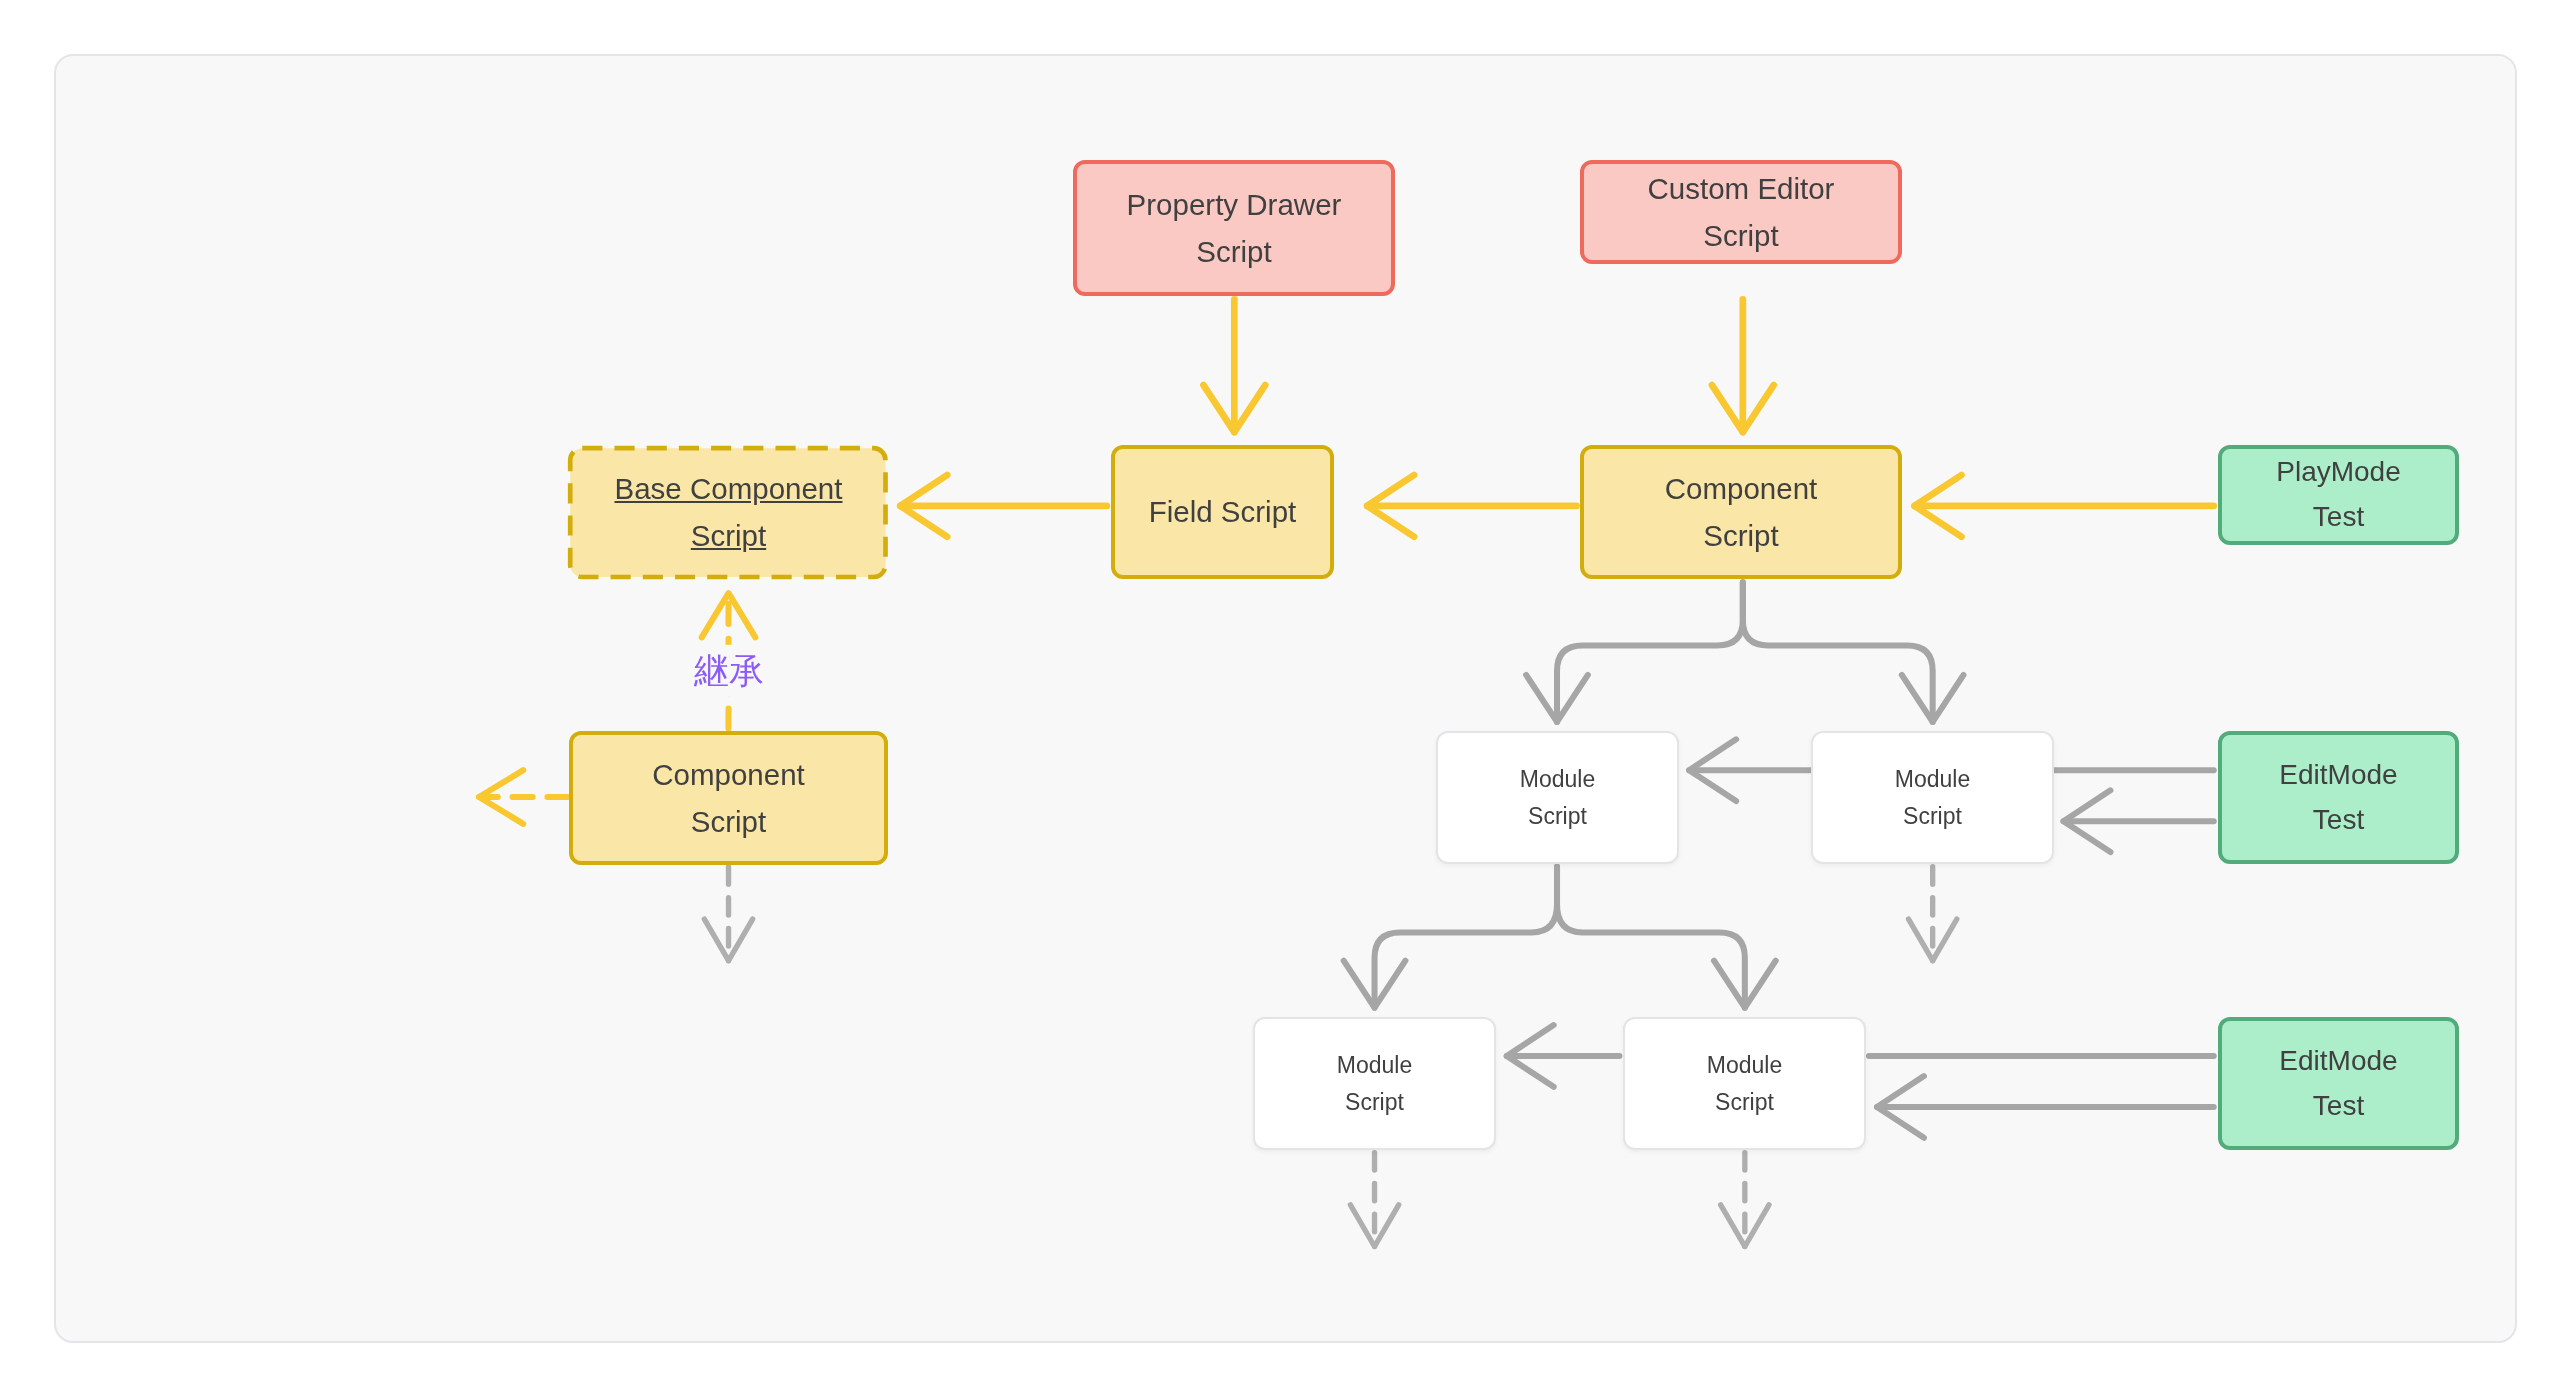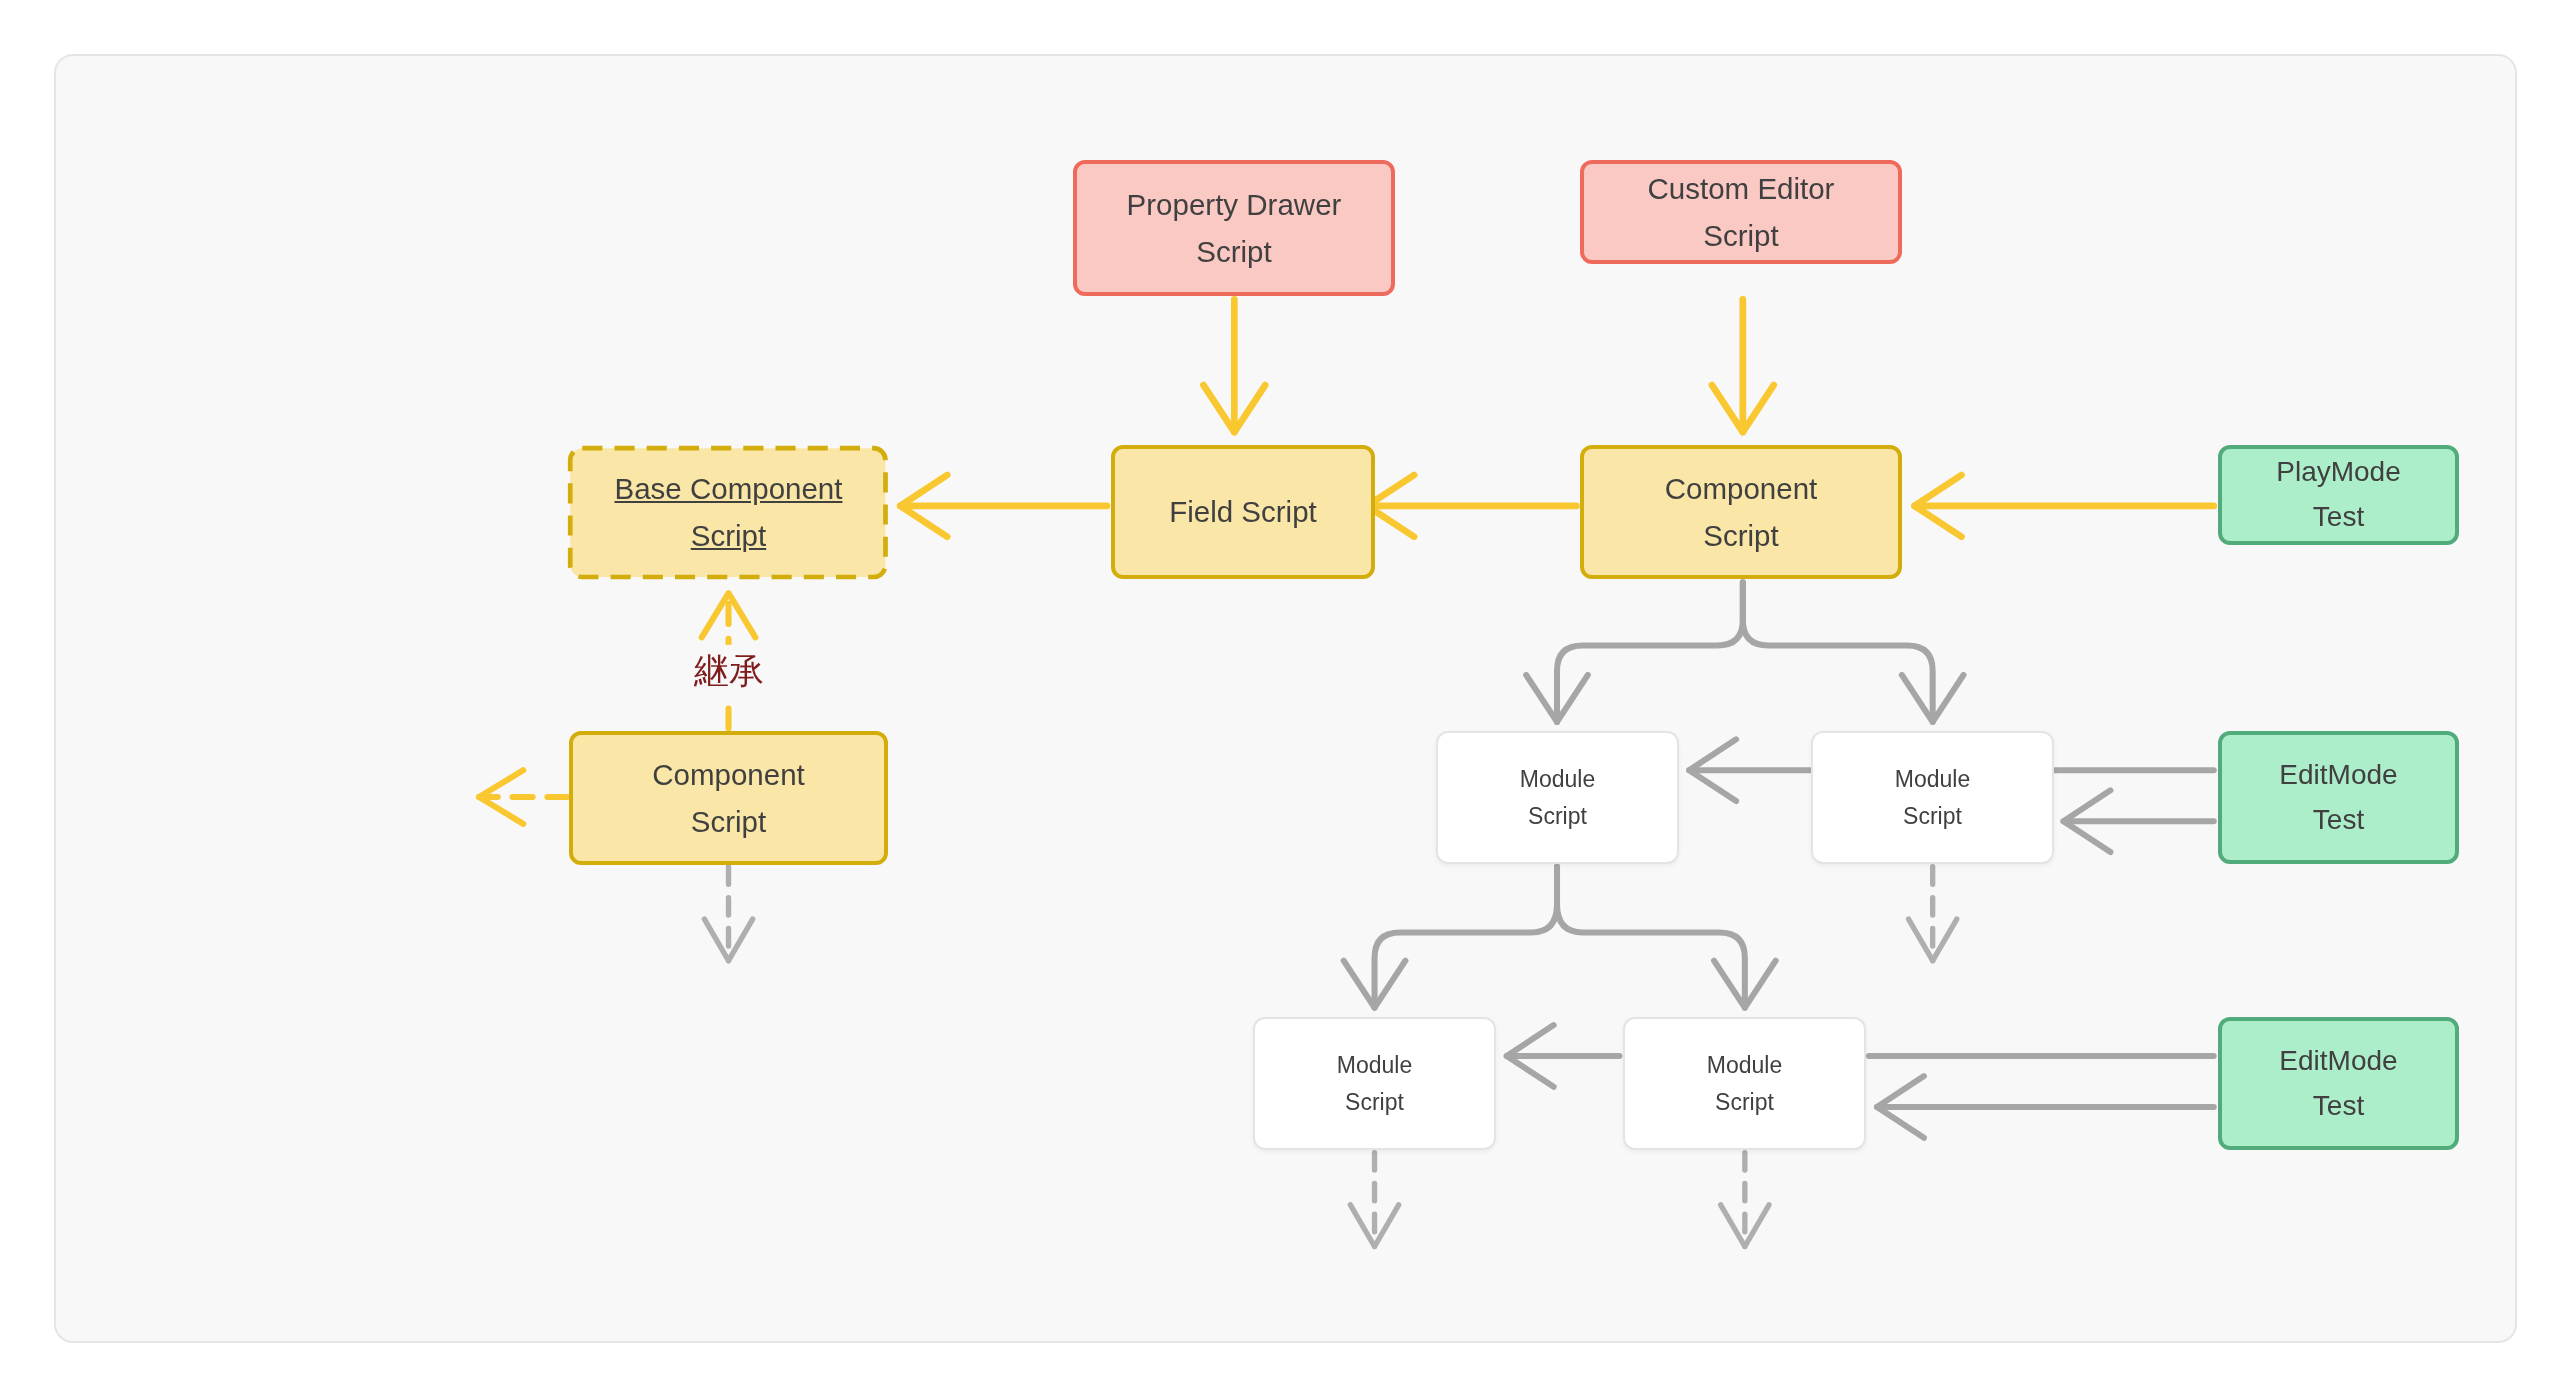--- a/index.html
+++ b/index.html
@@ -25,21 +25,21 @@
   .node.red{background:var(--node_editor_fill);border:4px solid var(--node_editor_border);}
   .node.yellow{background:var(--node_component_fill);border:4px solid var(--node_component_border);}
   .node.yellow-dashed{background:transparent;border:none;} 
   .node.green{background:var(--node_test_fill);border:4px solid var(--node_test_border);}
   .node.white{background:var(--node_module_fill);border:2.7px solid var(--node_module_border);
       box-shadow:0 2px 5.4px rgba(0,0,0,0.05);font-size:23px;}
   .node.small{font-size:28px;}
   .edge-label{
     position:absolute;z-index:4;transform:translate(-50%,-50%);
     background:var(--canvas_bg,#F8F8F9);padding:2.7px 6.7px;
-    font-size:35px;font-weight:500;color:#7f1d1d;white-space:nowrap;
+    font-size:35px;font-weight:500;color:#8b5cf6;white-space:nowrap;
   }
   .legend{position:absolute;z-index:4;left:2077px;top:162px;}
   .legend-row{display:flex;align-items:center;height:34px;}
   .legend-chip{width:31px;height:6.7px;border-radius:3.4px;margin-right:12px;flex:0 0 auto;}
   .legend-label{font-size:23px;color:#3A3A3A;white-space:nowrap;}
 </style>
 </head>
 <body>
 
 <div class="stage">
@@ -104,21 +104,21 @@
   <div class="node red" style="left:1580px;top:160px;width:322px;height:104px;">
     <div class="line">Custom Editor</div>
     <div class="line">Script</div>
   </div>
 
   <div class="node yellow-dashed" style="left:568px;top:445px;width:321px;height:134px;text-decoration:underline;">
     <div class="line">Base Component</div>
     <div class="line">Script</div>
   </div>
 
-  <div class="node yellow" style="left:1111px;top:445px;width:264px;height:134px;">
+  <div class="node yellow" style="left:1111px;top:445px;width:223px;height:134px;">
     <div class="line">Field Script</div>
     <div class="line"></div>
   </div>
 
   <div class="node yellow" style="left:1580px;top:445px;width:322px;height:134px;">
     <div class="line">Component</div>
     <div class="line">Script</div>
   </div>
 
   <div class="node green small" style="left:2218px;top:445px;width:241px;height:100px;">

